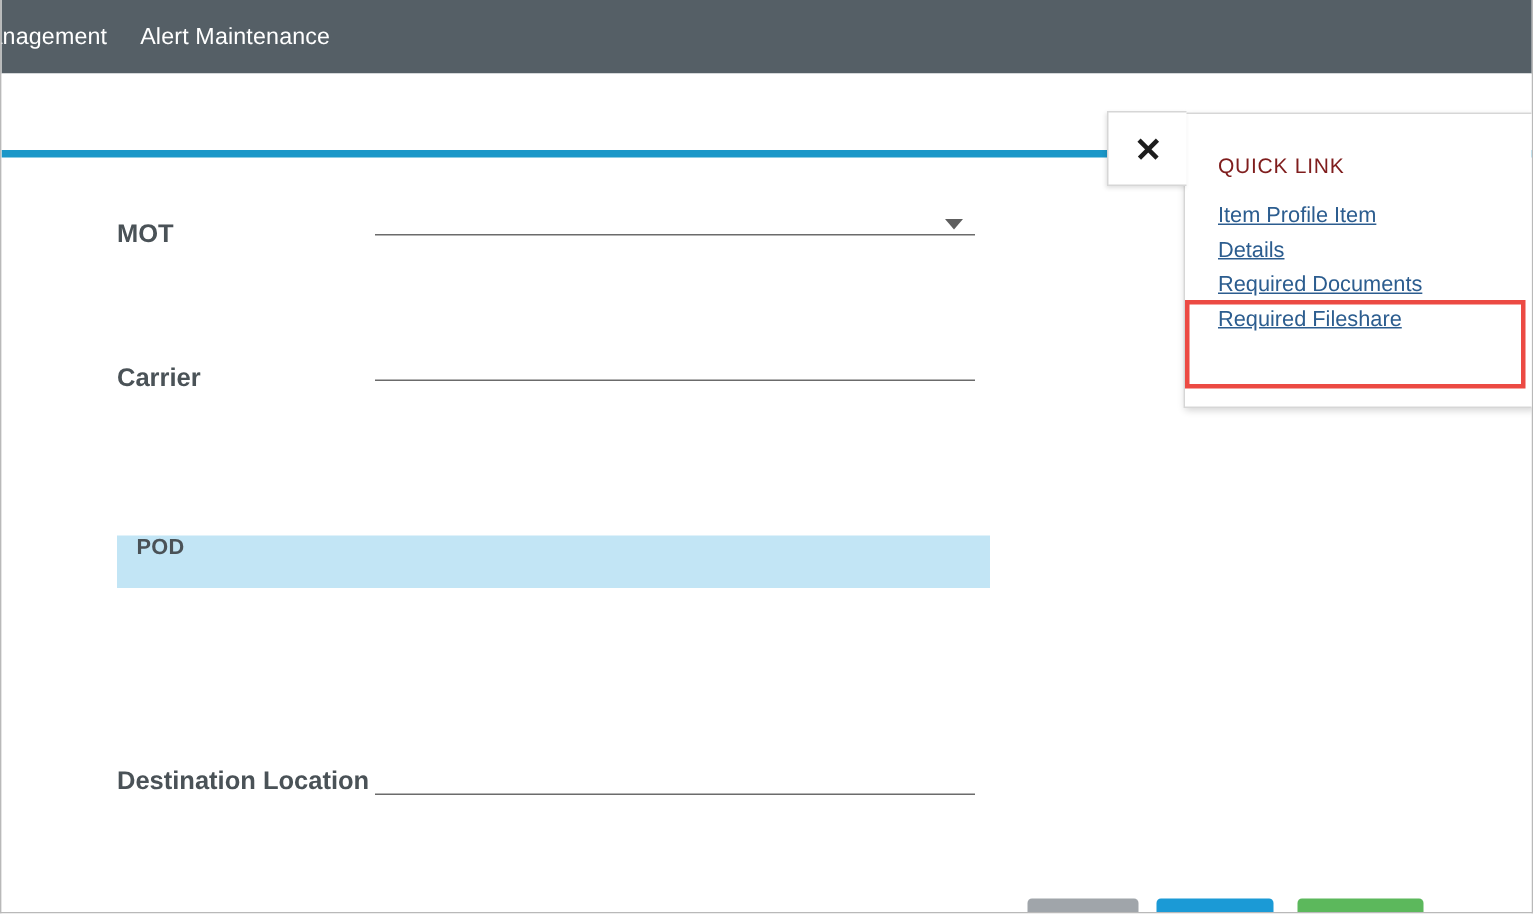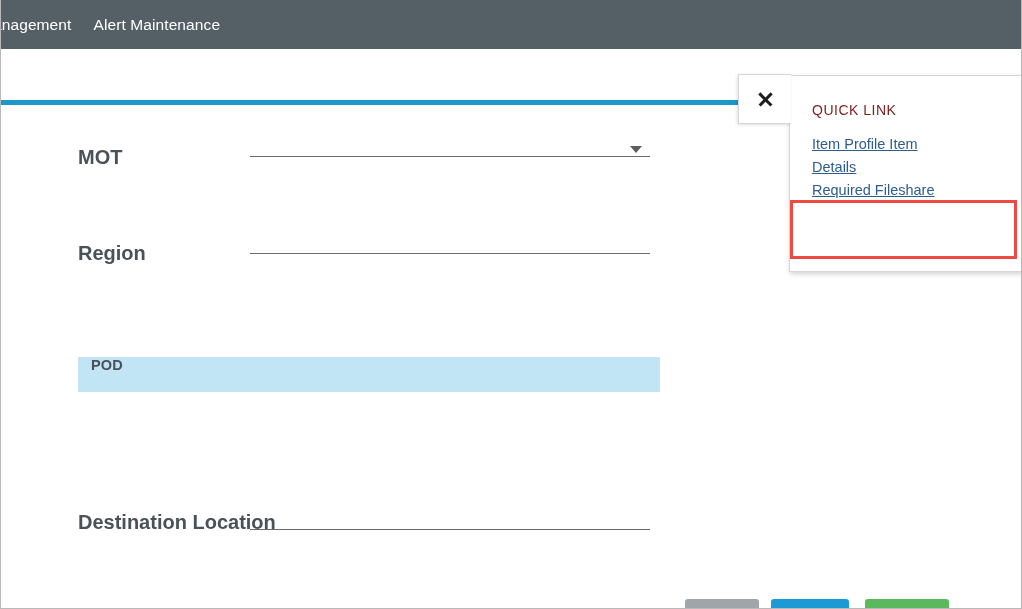--- a/index.html
+++ b/index.html
@@ -77,21 +77,21 @@
   }
 
   .field-row {
     position: relative;
     height: 48px;
   }
   .field-label {
     position: absolute;
     left: 77px;
     top: 0;
-    font-size: 20px;
+    font-size: 17px;
     font-weight: bold;
     color: #4a5257;
     white-space: nowrap;
     line-height: 1;
   }
   .field-input {
     position: absolute;
     left: 249px;
     width: 400px;
     border-bottom: 1px solid #6b6b6b;
@@ -257,21 +257,21 @@
 
     <div class="form-area">
 
       <div class="field-row" style="top:0;">
         <span class="field-label" style="top:42px;">MOT</span>
         <div class="field-input" style="top:51px;"></div>
         <span class="caret-down" style="left:629px; top:41px;"></span>
       </div>
 
       <div class="field-row" style="top:0;">
-        <span class="field-label" style="top:90px;">Region</span>
+        <span class="field-label" style="top:90px;">Carrier</span>
         <div class="field-input" style="top:100px;"></div>
       </div>
 
       <div class="section-band" style="top:252px;">
         <span class="section-band-title">POD</span>
       </div>
 
       <div class="field-row" style="top:0;text-decoration:underline;">
         <span class="field-label" style="top:311px;">Destination Location</span>
         <div class="field-input" style="top:328px;"></div>
@@ -306,20 +306,21 @@
 
     <div class="ql-close-tab">
       <span class="x-glyph"></span>
     </div>
 
     <div class="ql-panel">
       <div class="ql-title">QUICK LINK</div>
       <div class="ql-links">
         <a class="ql-link">Item Profile Item</a>
         <a class="ql-link">Details</a>
+        <a class="ql-link">Required Documents</a>
         <a class="ql-link">Required Fileshare</a>
       </div>
     </div>
 
   </div>
 
   <div class="red-highlight"></div>
 
 </div>
 

